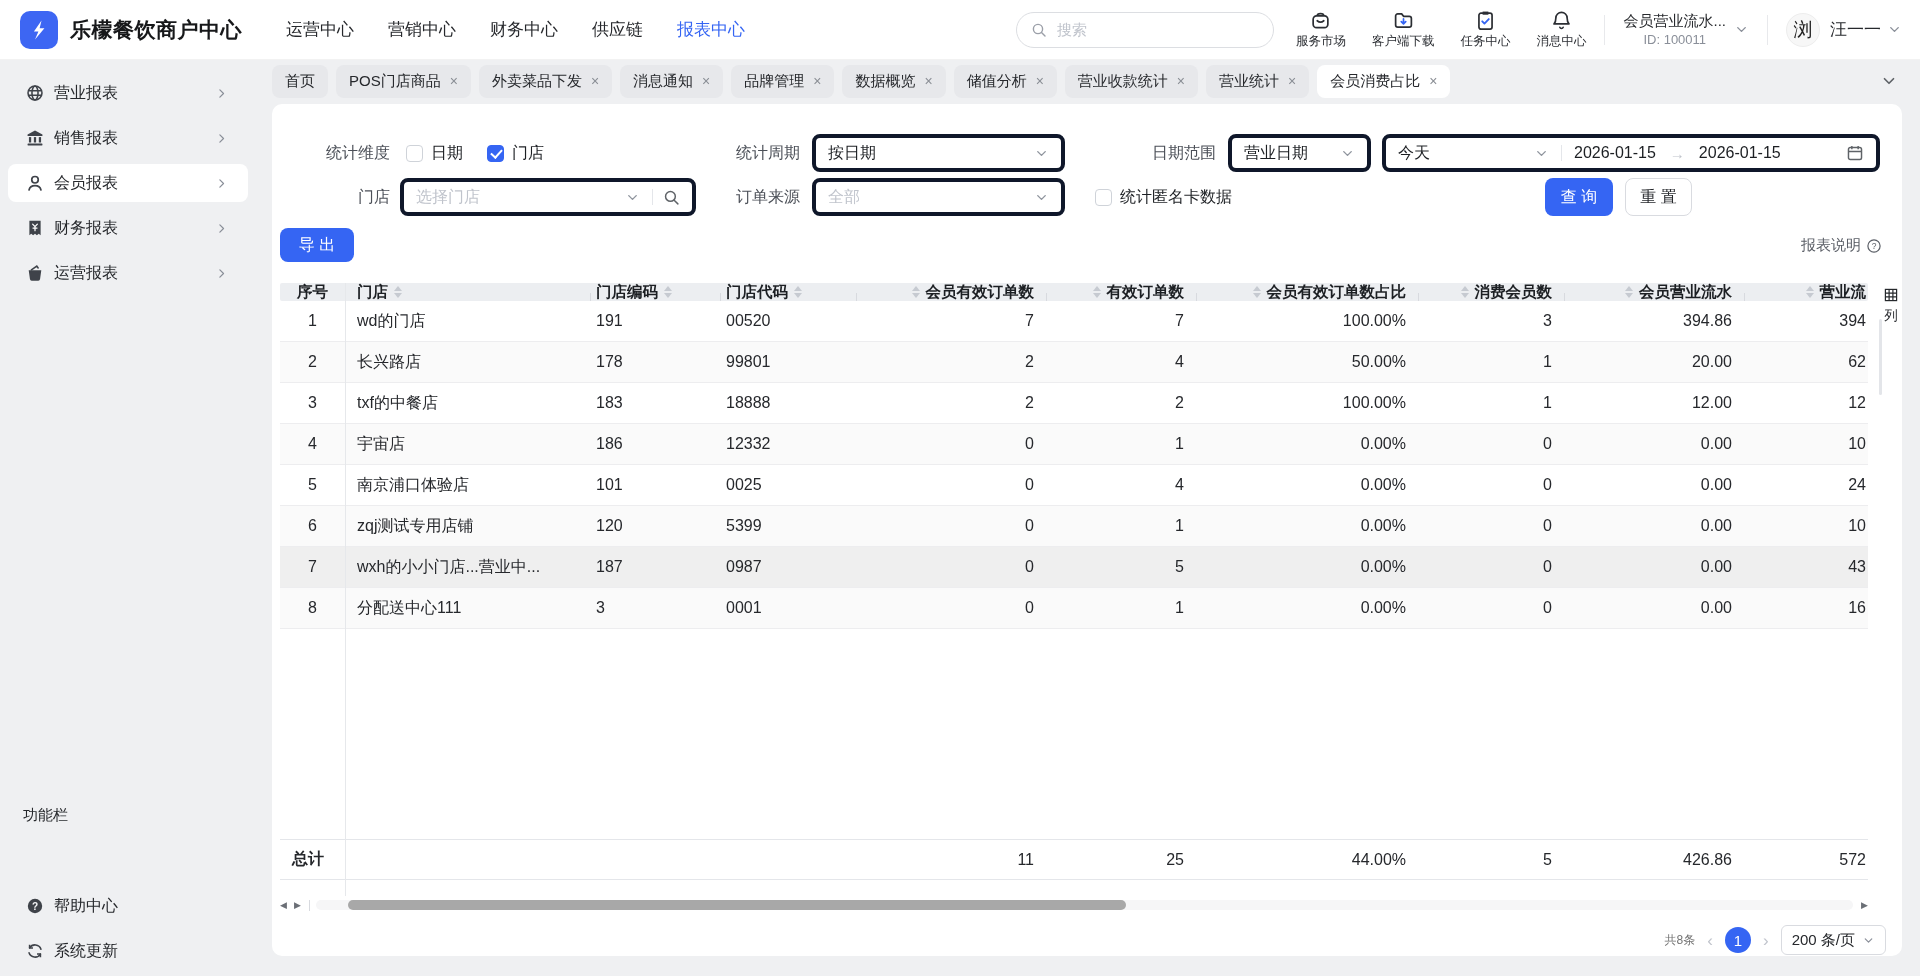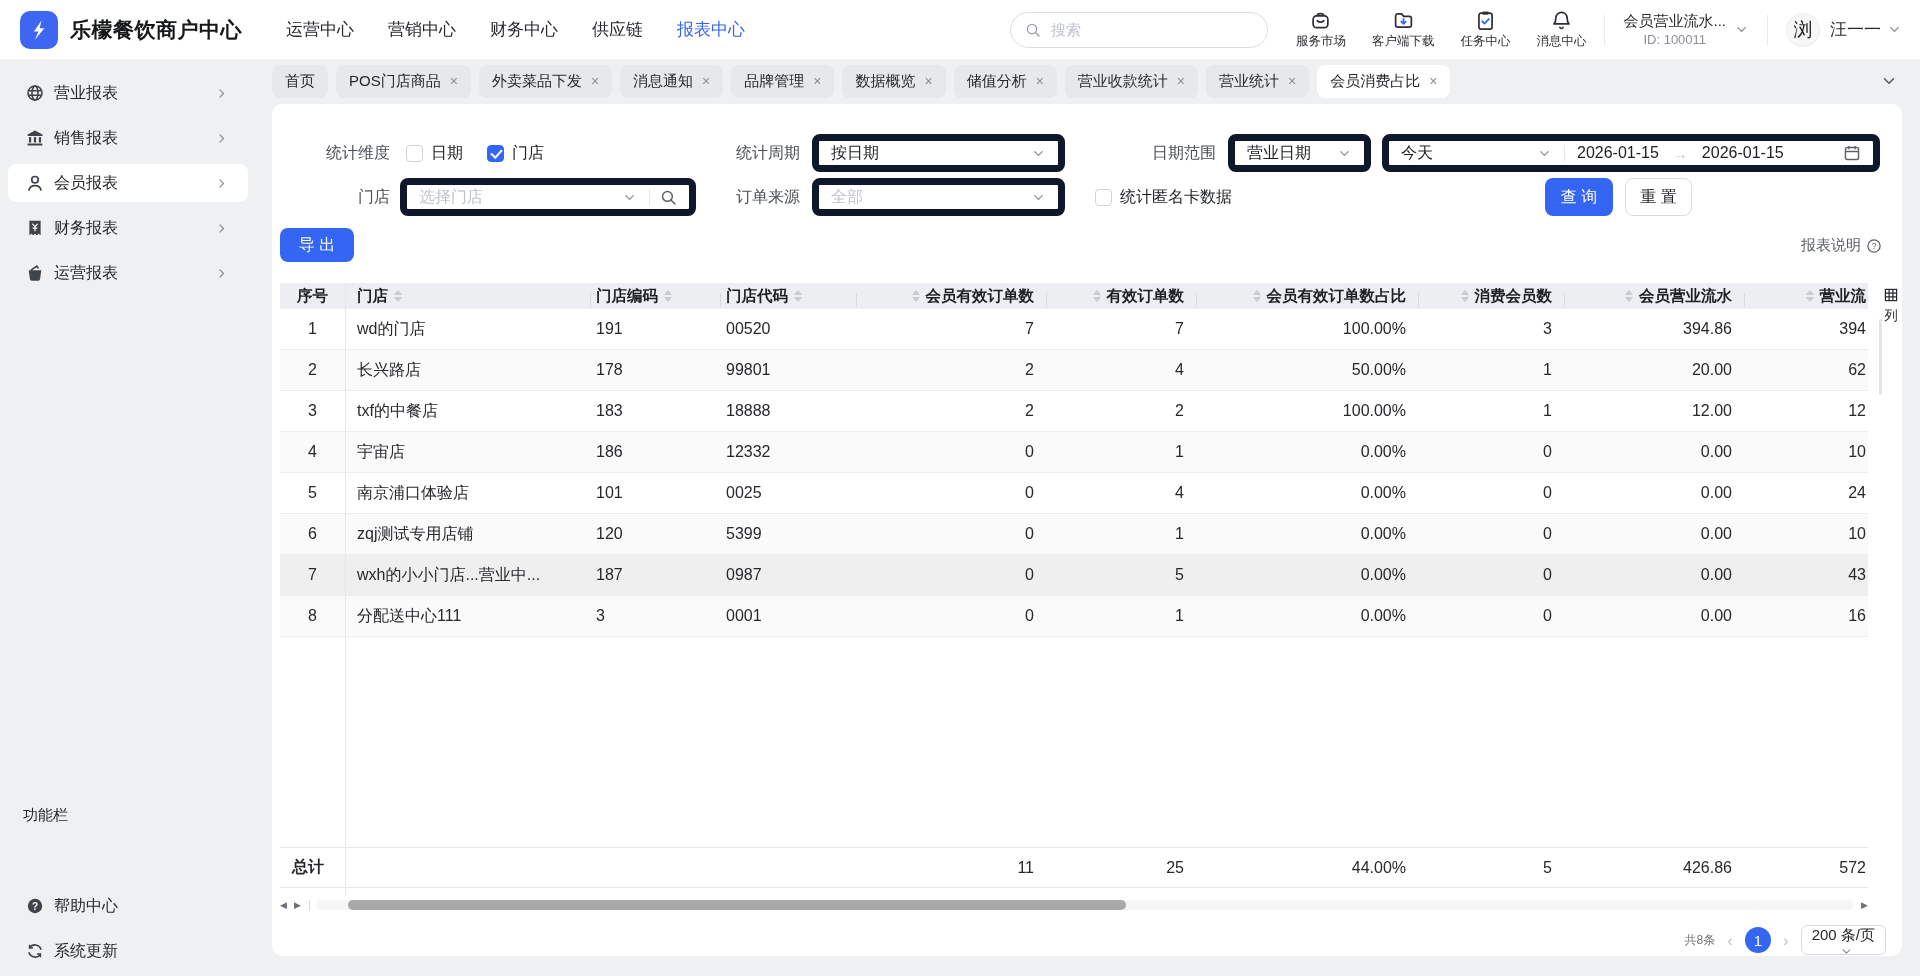--- a/index.html
+++ b/index.html
@@ -13,21 +13,21 @@
   .logo{width:38px;height:38px;border-radius:10px;background:#3d66f3;flex:0 0 auto;display:flex;align-items:center;justify-content:center;}
   .logo svg{width:26px;height:26px;}
   .app-title{font-size:21px;font-weight:700;color:#17181a;margin-left:12px;letter-spacing:.5px;white-space:nowrap;}
   .topnav{display:flex;gap:34px;margin-left:44px;align-items:center;}
   .nav-item{font-size:17px;color:#26282c;cursor:pointer;white-space:nowrap;}
   .nav-item.active{color:#3565f3;}
   .search{margin-left:auto;width:258px;height:36px;border:1px solid #dcdee2;border-radius:18px;display:flex;align-items:center;padding:0 14px;background:#fff;}
   .search .ic{width:16px;height:16px;color:#9b9fa8;margin-right:8px;flex:0 0 auto;}
   .search input{border:0;outline:0;flex:1;font-size:15px;color:#26282c;background:transparent;min-width:0;}
   .search input::placeholder{color:#c0c4cc;}
-  .quick{display:flex;gap:26px;margin-left:28px;}
+  .quick{display:flex;gap:26px;margin-left:22px;}
   .qa{display:flex;flex-direction:column;align-items:center;cursor:pointer;}
   .qa .ic{width:21px;height:21px;color:#2b2e33;}
   .qa span.lbl{font-size:12.5px;color:#2b2e33;margin-top:2px;white-space:nowrap;}
   .vsep{width:1px;height:30px;background:#e8e9ec;margin:0 18px;flex:0 0 auto;}
   .merchant{display:flex;align-items:center;cursor:pointer;}
   .merchant .mtxt{display:flex;flex-direction:column;align-items:center;}
   .mname{font-size:15px;color:#26282c;white-space:nowrap;}
   .mid{font-size:13px;color:#8a8f99;margin-top:1px;}
   .chev{width:15px;height:15px;color:#8a8f99;}
   .merchant .chev{margin-left:8px;}
@@ -54,41 +54,41 @@
 
   
   .card{position:absolute;left:272px;top:104px;width:1630px;height:852px;background:#fff;border-radius:10px;}
   .fitem{position:absolute;height:38px;display:flex;align-items:center;}
   .flabel{font-size:16px;color:#4c5058;white-space:nowrap;}
   .cbrow{display:flex;align-items:center;cursor:pointer;}
   .cb{width:17px;height:17px;border:1.5px solid #cfd3d9;border-radius:4px;background:#fff;position:relative;flex:0 0 auto;}
   .cb.checked{background:#3565f3;border-color:#3565f3;}
   .cb.checked::after{content:"";position:absolute;left:4.5px;top:1.5px;width:5px;height:9px;border:solid #fff;border-width:0 2px 2px 0;transform:rotate(42deg);}
   .cbrow .cblbl{font-size:16px;color:#1c1f23;margin-left:8px;white-space:nowrap;}
-  .sel{height:38px;border:7px solid #0f172a;border-radius:8px;background:#fff;display:flex;align-items:center;padding:0 12px;cursor:pointer;}
+  .sel{height:38px;border:4px solid #0f172a;border-radius:8px;background:#fff;display:flex;align-items:center;padding:0 12px;cursor:pointer;}
   .sel .val{font-size:16px;color:#1c1f23;white-space:nowrap;overflow:hidden;}
   .sel .val.ph{color:#c0c4cc;}
   .sel .chev{margin-left:auto;color:#8f959e;}
   .sel .insep{width:1px;height:16px;background:#e4e6ea;margin:0 10px 0 12px;}
   .sel .ic.search-sm{width:17px;height:17px;color:#5f6368;}
   .dsep{width:1px;height:16px;background:#e4e6ea;margin:0 12px;}
   .dateval{font-size:16px;color:#1c1f23;white-space:nowrap;}
   .darrow{color:#c0c4cc;font-size:15px;margin:0 14px;}
   .cal{width:18px;height:18px;color:#5f6368;margin-left:auto;}
   .btn{height:38px;border-radius:8px;display:flex;align-items:center;justify-content:center;font-size:16px;cursor:pointer;white-space:nowrap;}
   .btn.primary{background:#3565f3;color:#fff;border:0;}
   .btn.ghost{background:#fff;color:#26282c;border:1px solid #d9dbe0;}
   .export{position:absolute;left:8px;top:124px;width:74px;height:34px;font-size:16px;}
   .note{position:absolute;top:132px;right:20px;display:flex;align-items:center;color:#5a5e66;font-size:15px;cursor:pointer;}
   .note .ic{width:16px;height:16px;margin-left:5px;color:#5a5e66;}
 
   
   .tbl{position:absolute;left:8px;top:179px;width:1588px;}
   .grid-row{display:grid;grid-template-columns:65px 245px 130px 136px 190px 150px 222px 146px 180px 124px;align-items:center;}
-  .thead{height:26px;background:#eceef1;border-radius:2px;}
+  .thead{height:18px;background:#eceef1;border-radius:2px;}
   .th{font-size:15.5px;font-weight:600;color:#1c1f23;display:flex;align-items:center;height:100%;position:relative;white-space:nowrap;overflow:hidden;}
   .th.sep::before{content:"";position:absolute;left:0;top:10px;width:1px;height:14px;background:#d8dadf;}
   .th.c-left{justify-content:flex-start;}
   .th.c-center{justify-content:center;}
   .th.c-right{justify-content:flex-end;}
   .sort{display:inline-flex;flex-direction:column;gap:2px;margin:0 6px;cursor:pointer;}
   .sort i{display:block;width:0;height:0;border-left:4px solid transparent;border-right:4px solid transparent;}
   .sort .up{border-bottom:5px solid #c6cad1;}
   .sort .dn{border-top:5px solid #c6cad1;}
   .trow{height:41px;border-bottom:1px solid #ededef;background:#fff;}
@@ -111,21 +111,21 @@
   .harrow{font-size:9px;color:#6b6f76;line-height:1;cursor:pointer;}
   .hsep{width:1px;height:11px;background:#d8dadf;margin:0 6px 0 8px;}
   .htrack{flex:1;height:10px;border-radius:5px;background:#f6f6f7;position:relative;margin-right:8px;}
   .hthumb{position:absolute;left:32px;top:0;width:778px;height:10px;border-radius:5px;background:#a8a8a8;cursor:grab;}
 
   
   .pager{position:absolute;right:16px;top:820px;height:32px;display:flex;align-items:center;gap:10px;}
   .ptotal{font-size:12px;color:#737373;}
   .parrow{font-size:17px;color:#c0c4cc;cursor:pointer;line-height:1;padding:0 2px;}
   .pnum{width:26px;height:26px;border-radius:50%;background:#3565f3;color:#fff;font-size:15px;display:flex;align-items:center;justify-content:center;cursor:pointer;}
-  .psize{height:30px;border:1px solid #d9dbe0;border-radius:6px;display:flex;align-items:center;padding:0 10px;font-size:15px;color:#26282c;cursor:pointer;white-space:nowrap;flex-direction:column;}
+  .psize{height:30px;border:1px solid #d9dbe0;border-radius:6px;display:flex;align-items:center;padding:0 10px;font-size:15px;color:#26282c;cursor:pointer;white-space:nowrap;}
   .psize .chev{width:13px;height:13px;margin-left:7px;}
 </style>
 </head>
 <body>
 
 <div class="page">
 
   <header class="hdr">
     <div class="logo">
       <svg viewBox="0 0 36 36">

